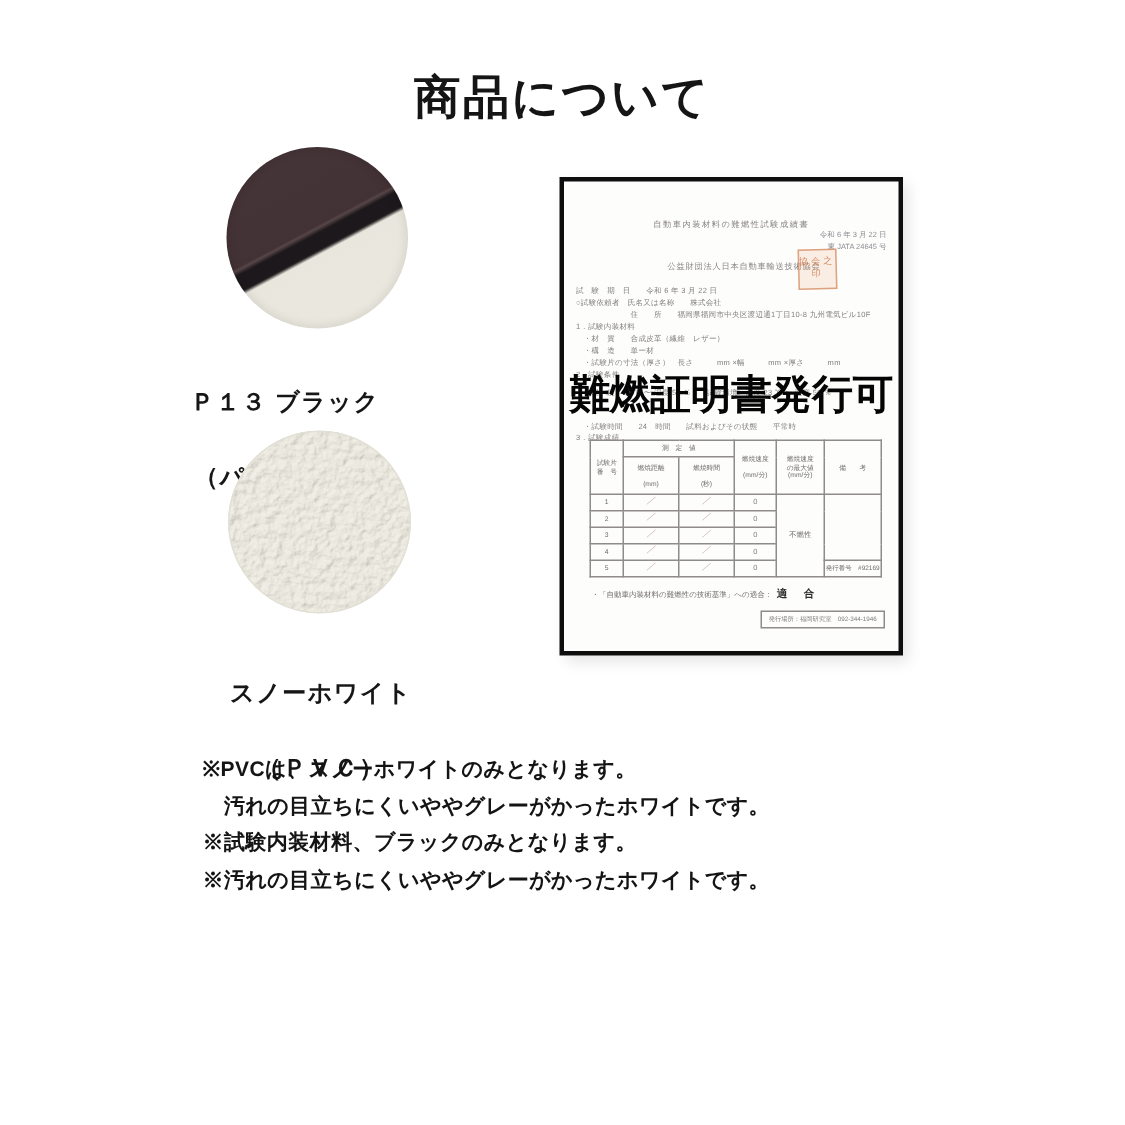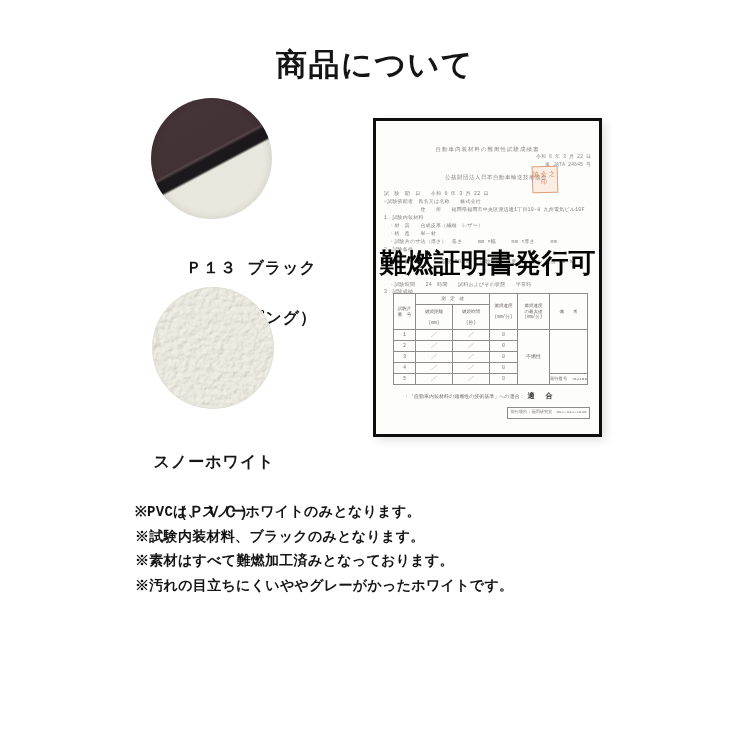--- a/index.html
+++ b/index.html
@@ -1,18 +1,18 @@
 <!DOCTYPE html>
 <html><head>
 <meta charset="utf-8">
 <style>
   html,body{margin:0;padding:0;background:#ffffff;}
   .canvas{
     position:relative;width:750px;height:750px;overflow:hidden;background:#ffffff;
-    font-family:Liberation Mono, monospace;color:#111;
+    font-family:Liberation Sans, sans-serif;color:#111;
   }
   
   .page-title{
     position:absolute;top:44px;left:0;width:750px;text-align:center;
     font-size:31px;font-weight:800;letter-spacing:1.5px;color:#151515;white-space:pre;
   }
   
   .swatch-circle{position:absolute;border-radius:50%;overflow:hidden;}
   .swatch-piping{
     left:151px;top:98px;width:121px;height:121px;
@@ -24,21 +24,21 @@
     box-shadow:inset 0 0 8px rgba(0,0,0,0.12);
   }
   .swatch-pvc{
     left:152px;top:287px;width:122px;height:122px;background:#efede2;
     box-shadow:inset 0 0 7px rgba(0,0,0,0.08);
   }
   .swatch-label{
     position:absolute;text-align:center;font-weight:800;color:#161616;
     font-size:16px;line-height:16.5px;letter-spacing:1px;white-space:pre;
   }
-  .label-piping{left:97px;top:228px;width:220px;text-align:right;}
+  .label-piping{left:80px;top:228px;width:220px;}
   .label-pvc{left:104px;top:422px;width:220px;}
   
   .certificate{
     position:absolute;left:373px;top:118px;width:223px;height:313px;
     background:#fdfdfc;border:3px solid #0e0e0e;
     box-shadow:4px 4px 9px rgba(0,0,0,0.10);z-index:1;
   }
   .cert-doc-title{position:absolute;top:25px;left:0;width:100%;text-align:center;
     font-size:5.5px;color:#8a8681;letter-spacing:1px;white-space:pre;}
   .cert-date{position:absolute;top:32px;right:8px;font-size:5px;color:#8d8d93;white-space:pre;}
@@ -211,18 +211,18 @@
     <div class="cert-conformity">
       <span>・「自動車内装材料の難燃性の技術基準」への適合：</span><span class="conf-value">適　合</span>
     </div>
     <div class="cert-issue-box">発行場所：福岡研究室　092-344-1946</div>
   </div>
 
   <div class="cert-overlay">難燃証明書発行可</div>
 
   <div class="notes">
     <div class="note-line">※PVCは、スノーホワイトのみとなります。</div>
+    <div class="note-line">　汚れの目立ちにくいややグレーがかったホワイトです。</div>
     <div class="note-line">※試験内装材料、ブラックのみとなります。</div>
-    <div class="note-line">※素材はすべて難燃加工済みとなっております。</div>
     <div class="note-line">※汚れの目立ちにくいややグレーがかったホワイトです。</div>
   </div>
 
 </div>
 
 </body></html>

